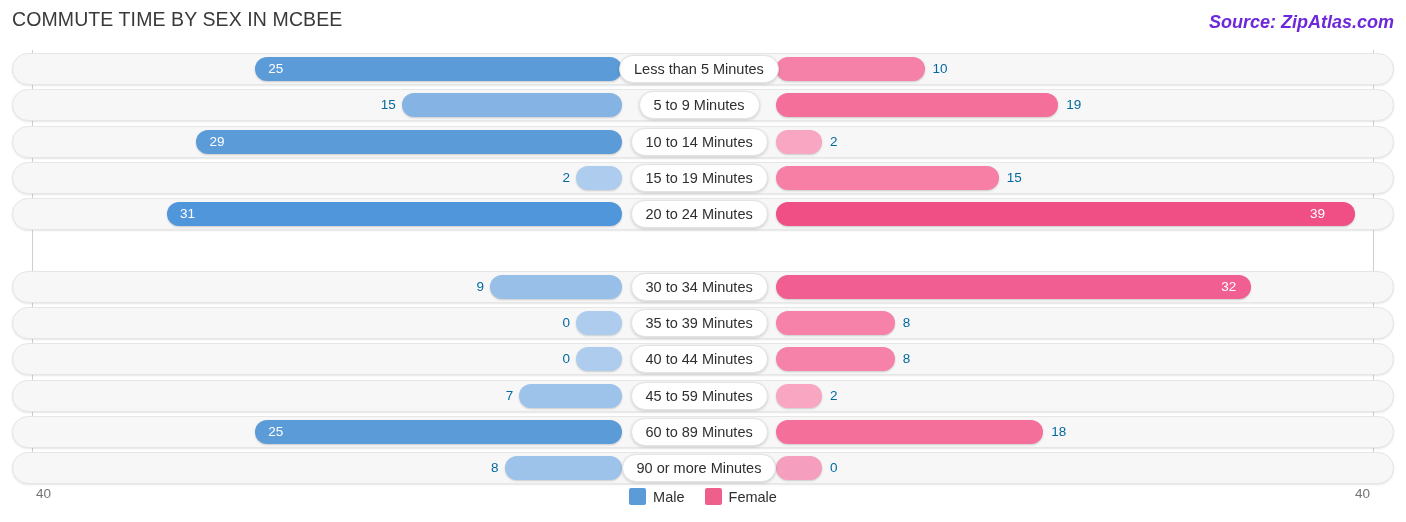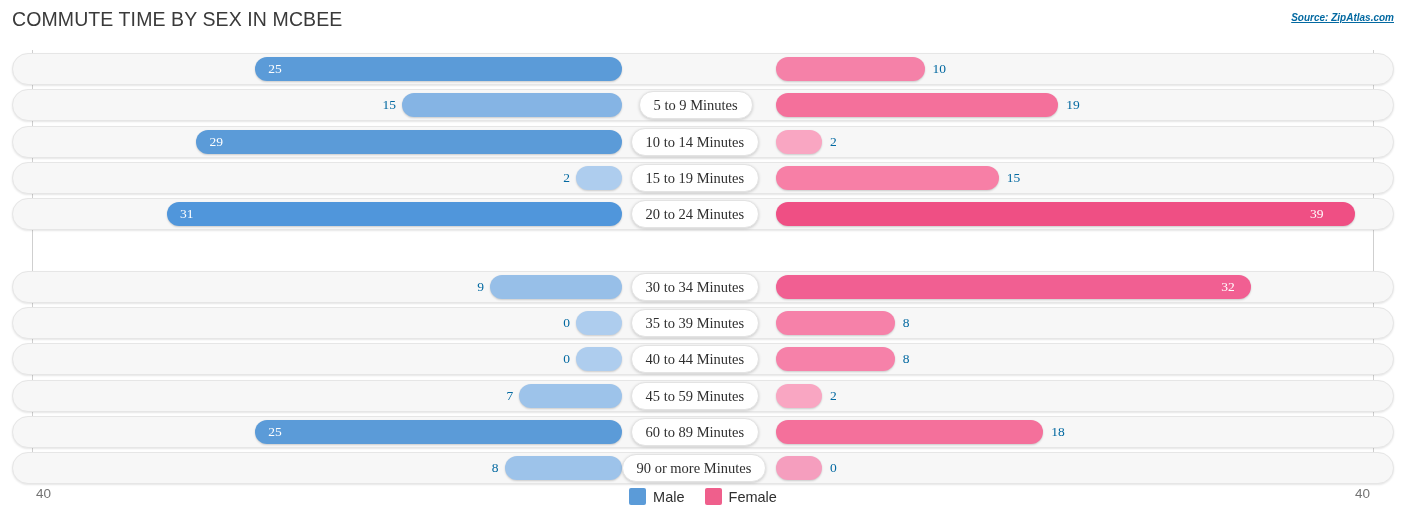--- a/index.html
+++ b/index.html
@@ -22,26 +22,25 @@
     position: absolute;
     left: 12px; top: 8px;
     font-size: 19.5px;
     color: #3a3a3a;
     letter-spacing: .1px;
     white-space: nowrap;
   }
   #chart-source {
     position: absolute;
     right: 12px; top: 12px;
-    font-size: 10px;
+    font-size: 18px;
     font-style: italic;
     font-weight: bold;
-    color: #0369a1;
-    white-space: nowrap;
-    text-decoration: underline;
+    color: #6d28d9;
+    white-space: nowrap;
   }
 
   
   #plot {
     position: absolute;
     left: 0; top: 50px;
     width: 1406px; height: 434px;
   }
   #axis-line {
     position: absolute;
@@ -49,21 +48,21 @@
     background: #cfcfcf;
   }
   #axis-line-right {
     position: absolute;
     left: 1373px; top: 0; width: 1px; height: 434px;
     background: #cfcfcf;
   }
 
   .row {
     position: absolute;
-    left: 0; width: 1406px; height: 36px; font-family: Liberation Serif, serif;
+    left: 0; width: 1406px; height: 36px;
   }
   .track {
     position: absolute;
     left: 12px; top: 0;
     width: 1382px; height: 32px;
     background: #f7f7f7;
     border: 1px solid #e6e6e6;
     border-radius: 16px;
     box-shadow: 0 1px 2px rgba(0,0,0,.10);
   }
@@ -143,20 +142,21 @@
   <div id="plot">
     <div id="axis-line"></div>
     <div id="axis-line-right"></div>
 
   <div class="row" style="top: 3px;">
         <div class="track"></div>
         <div class="bar bar-male" style="left: 255.125px; width: 366.875px; background: rgb(91, 155, 216);"></div>
         <div class="bar-val inside" style="left: 268.125px;">25</div>
         <div class="bar bar-female" style="left: 776px; width: 148.5px; background: rgb(245, 129, 168);"></div>
         <div class="bar-val" style="left: 932.5px;">10</div>
+        <div class="center-pill" style="left: 619px;">Less than 5 Minutes</div>
       </div>
       <div class="row" style="top: 39.3px;">
         <div class="track"></div>
         <div class="bar bar-male" style="left: 401.875px; width: 220.125px; background: rgb(133, 180, 228);"></div>
         <div class="bar-val" style="left: 375.875px; width: 20px; text-align: right;">15</div>
         <div class="bar bar-female" style="left: 776px; width: 282.15px; background: rgb(244, 112, 155);"></div>
         <div class="bar-val" style="left: 1066.15px;">19</div>
         <div class="center-pill" style="left: 638.5px;">5 to 9 Minutes</div>
       </div>
       <div class="row" style="top: 75.6px;">

